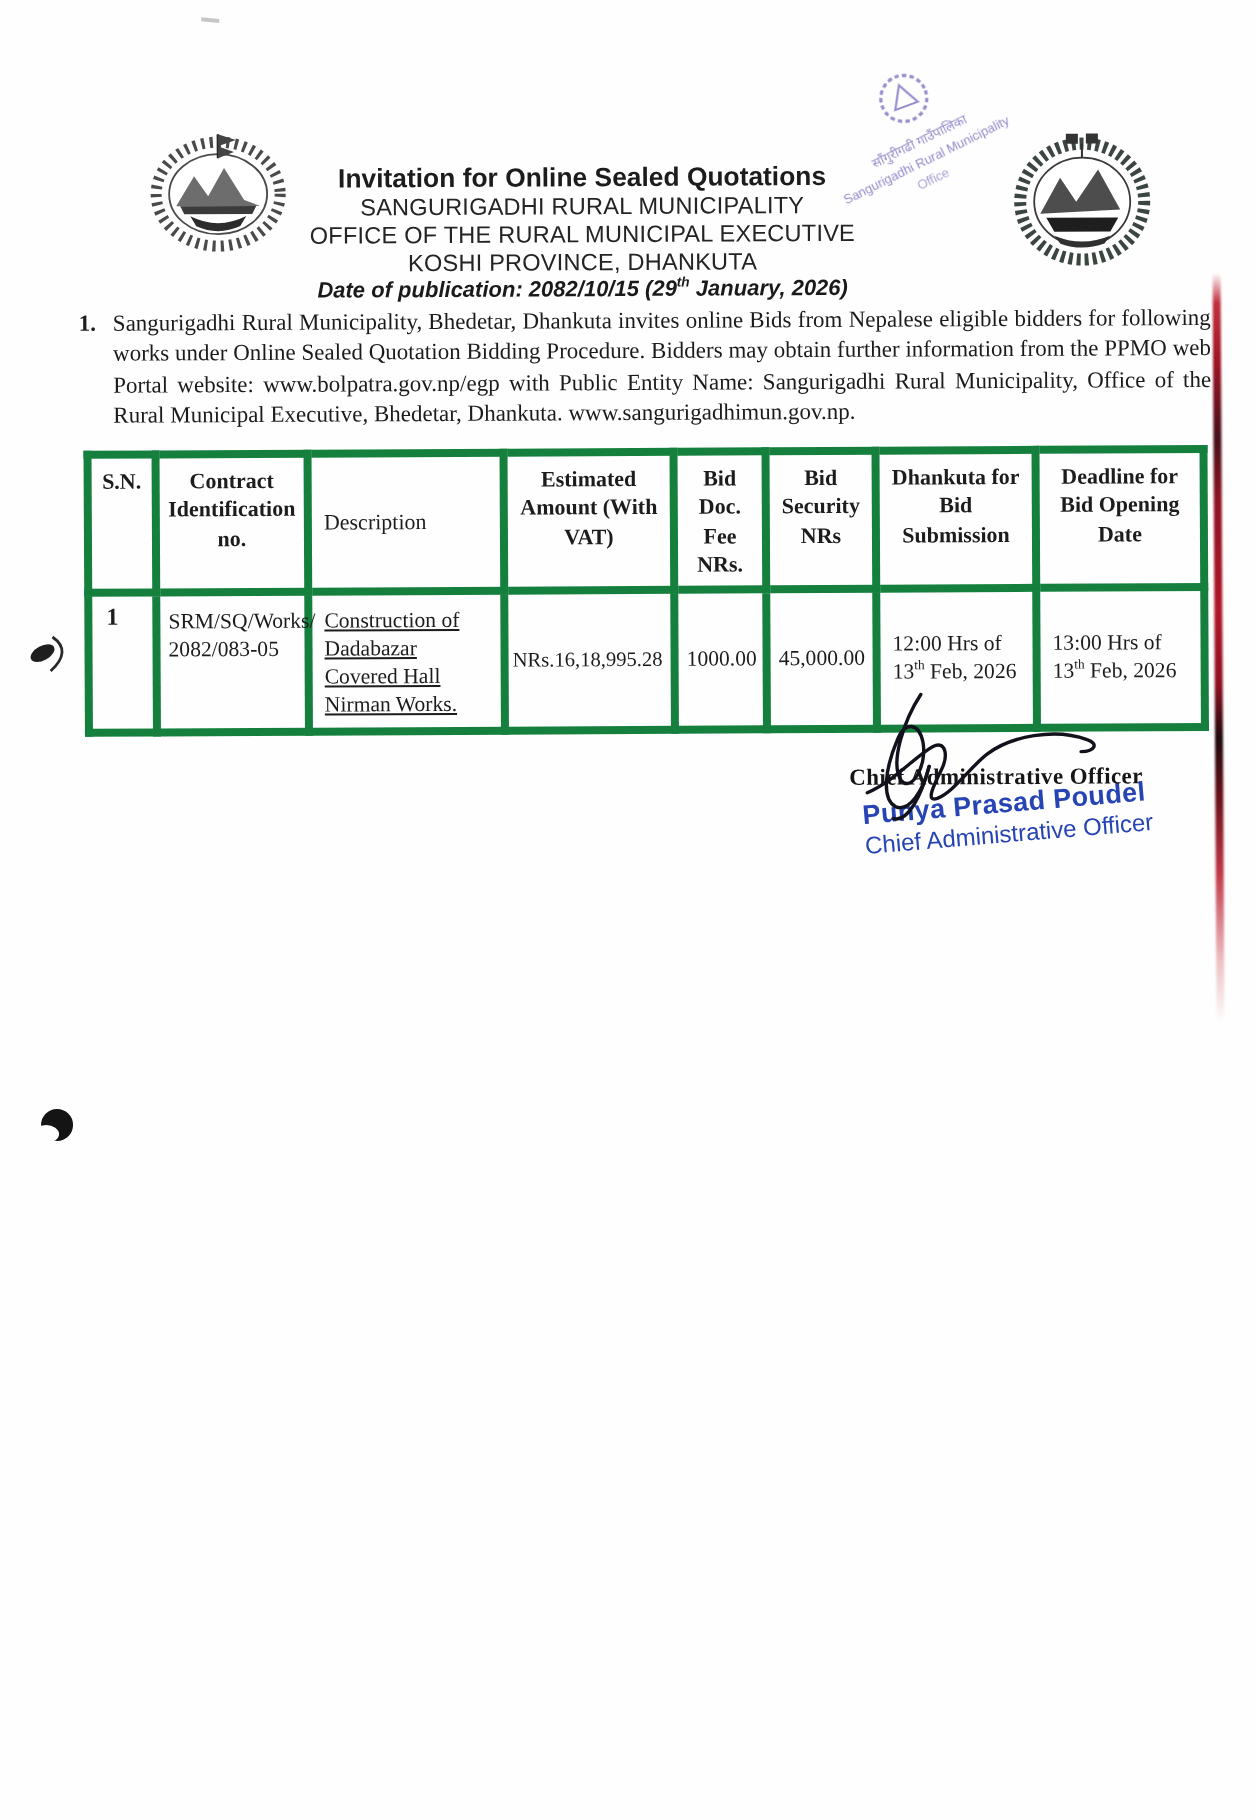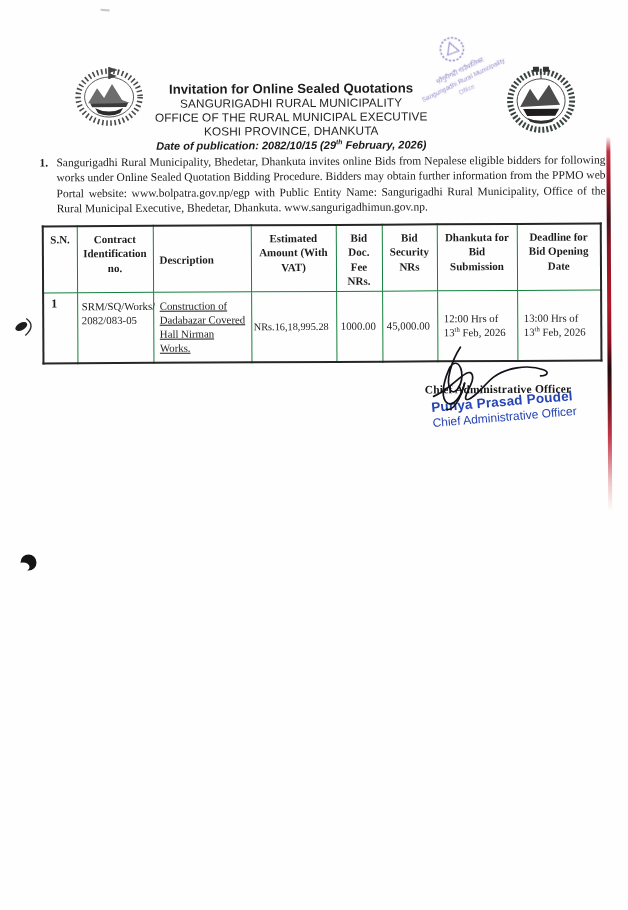--- a/index.html
+++ b/index.html
@@ -26,23 +26,23 @@
 
   
   .notice{position:absolute;left:40px;top:154px;width:566px;display:flex;}
   .notice-number{font:bold 11.5px/15.4px "Liberation Serif",serif;width:17px;flex:0 0 17px;}
   .notice-text{flex:1;text-align:justify;font:11.5px/15.4px "Liberation Serif",serif;color:#1b1b1b;}
   .doc-link{color:inherit;}
 
   
   .bid-table{position:absolute;left:42px;top:224px;width:558px;border-collapse:collapse;
     border:2px solid #262626;table-layout:fixed;}
-  .bid-table th,.bid-table td{border:1px solid #15803d;padding:3px 4px;color:#1c1c1c;}
+  .bid-table th,.bid-table td{border:4px solid #15803d;padding:3px 4px;color:#1c1c1c;}
   .bid-table th{font:bold 11px/1.3 "Liberation Serif",serif;text-align:center;vertical-align:top;padding-top:5px;}
-  .bid-table th.va-mid{vertical-align:middle;text-align:left;padding-left:6px;font-weight:bold;}
+  .bid-table th.va-mid{vertical-align:middle;text-align:left;padding-left:6px;font-weight:normal;}
   .bid-table tr.head-row{height:62px;}
   .bid-table tr.data-row{height:70px;}
   .bid-table td{font:10.8px/1.3 "Liberation Serif",serif;}
   td.c-sn{vertical-align:top;font:bold 12px "Liberation Serif",serif;padding-left:7px;}
   td.c-contract{vertical-align:top;padding-top:6px;margin-top:36px;}
   td.c-desc{vertical-align:top;padding-top:6px;padding-left:6px;text-decoration:underline;}
   td.c-amt{vertical-align:middle;white-space:nowrap;font-size:10.3px;padding:2px;}
   td.c-fee,td.c-sec{vertical-align:middle;text-align:left;}
   td.c-dead{vertical-align:middle;padding-left:6px;}
 
@@ -111,21 +111,21 @@
       <div class="stamp-line n1">साँगुरीगढी गाउँपालिका</div>
       <div class="stamp-line n2">Sangurigadhi Rural Municipality</div>
       <div class="stamp-line n3">Office</div>
     </div>
 
     <div class="header-block">
       <div class="doc-title">Invitation for Online Sealed Quotations</div>
       <div class="org-line">SANGURIGADHI RURAL MUNICIPALITY</div>
       <div class="org-line">OFFICE OF THE RURAL MUNICIPAL EXECUTIVE</div>
       <div class="org-line">KOSHI PROVINCE, DHANKUTA</div>
-      <div class="date-line"><span>Date of publication: 2082/10/15 (29</span><sup>th</sup><span> February, 2026)</span></div>
+      <div class="date-line"><span>Date of publication: 2082/10/15 (29</span><sup>th</sup><span> January, 2026)</span></div>
     </div>
 
     <div class="notice">
       <div class="notice-number">1.</div>
       <div class="notice-text"><span>Sangurigadhi Rural Municipality, Bhedetar, Dhankuta invites online Bids from Nepalese eligible bidders for following works under Online Sealed Quotation Bidding Procedure. Bidders may obtain further information from the PPMO web Portal website: </span><span class="doc-link">www.bolpatra.gov.np/egp</span><span> with Public Entity Name: Sangurigadhi Rural Municipality, Office of the Rural Municipal Executive, Bhedetar, Dhankuta. </span><span class="doc-link">www.sangurigadhimun.gov.np.</span></div>
     </div>
 
     <table class="bid-table">
       <colgroup>
         <col style="width:34px">

